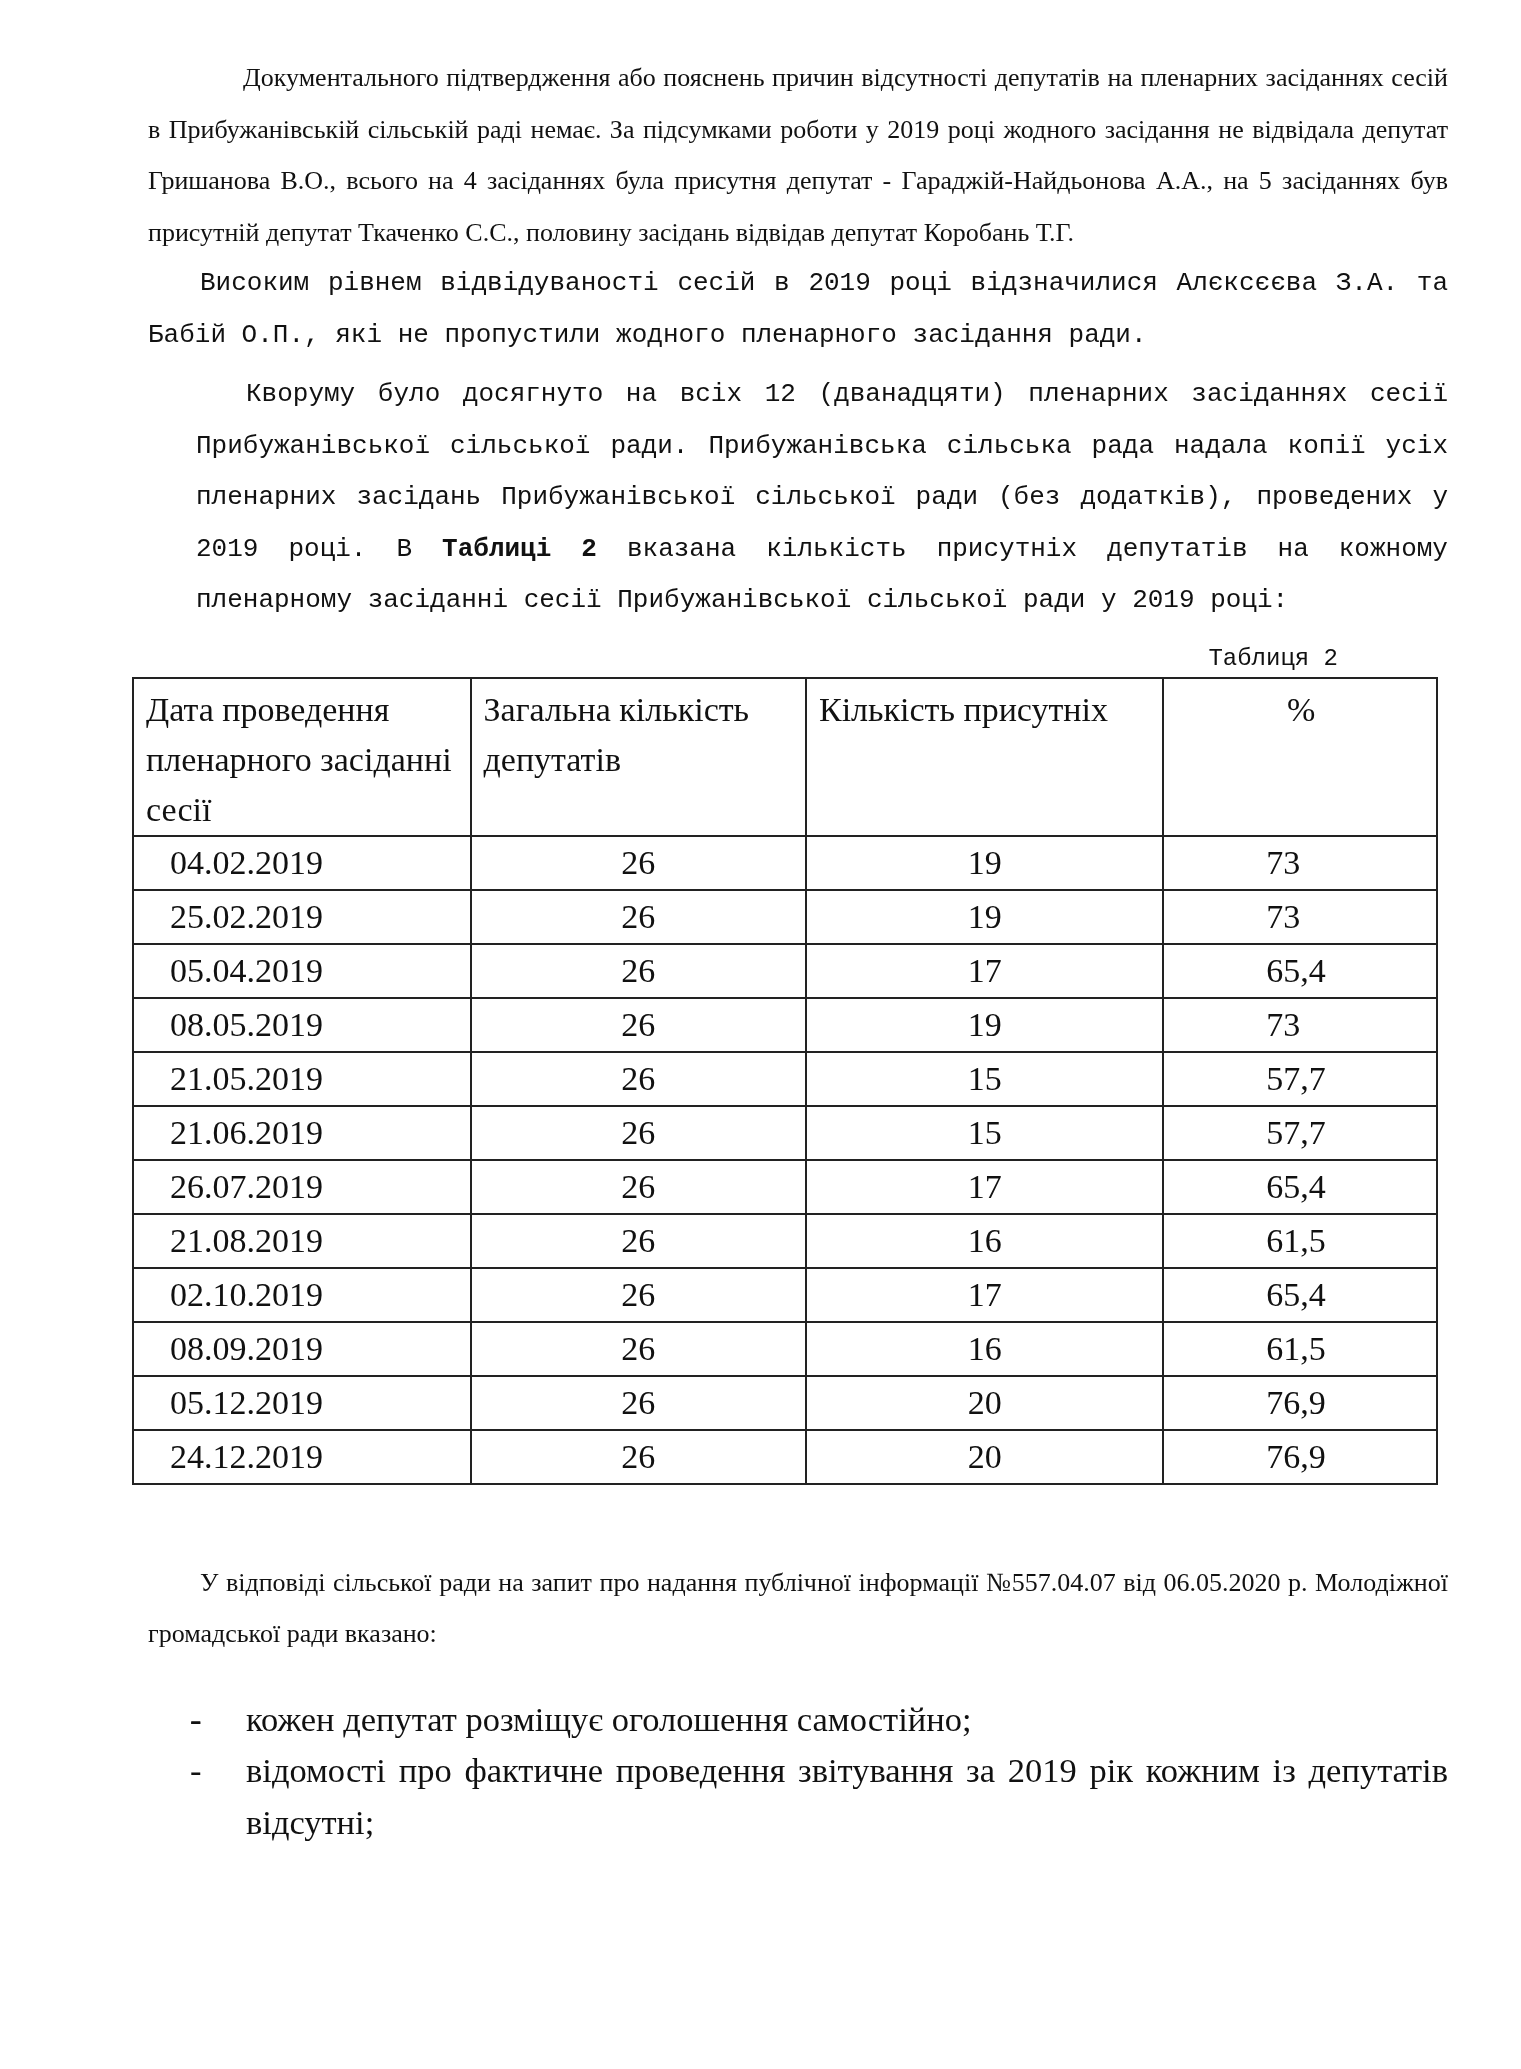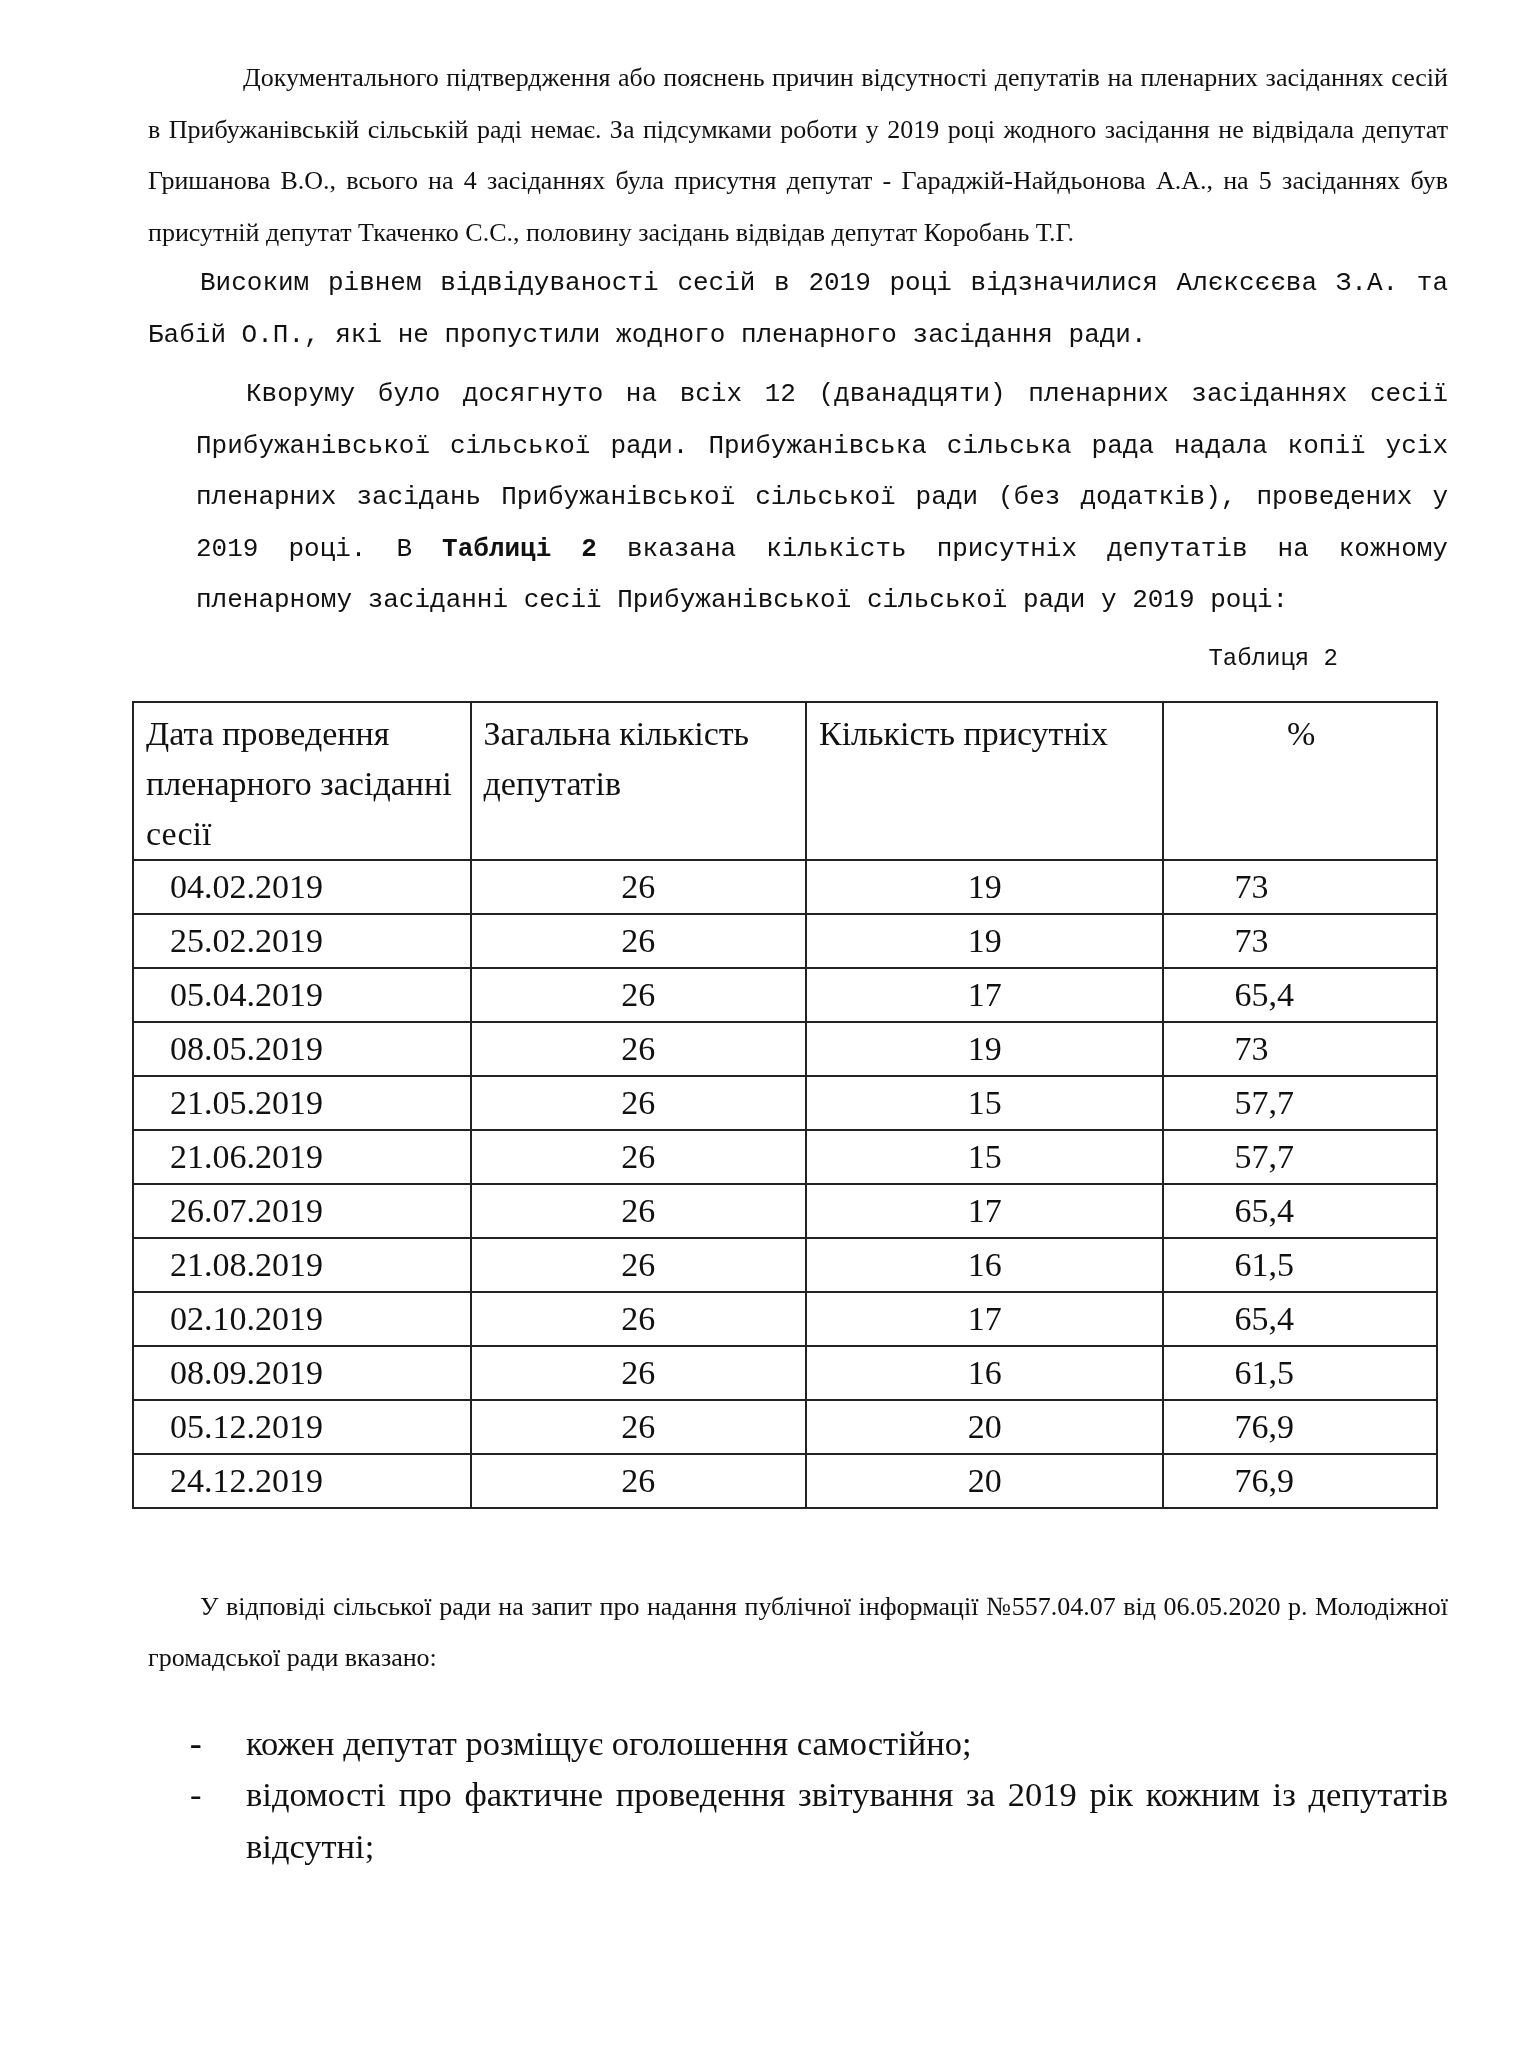--- a/index.html
+++ b/index.html
@@ -40,21 +40,21 @@
       font-size: 24px;
       text-align: right;
       margin: 14px 110px 0 0;
       height: 36px;
       line-height: 36px;
     }
     table.attendance {
       border-collapse: collapse;
       width: 1306px;
       margin-left: -16px;
-      margin-top: 24px;
+      margin-top: 0;
       font-size: 34px;
     }
     table.attendance th,
     table.attendance td {
       border: 2px solid #222222;
       padding: 0;
       font-weight: normal;
     }
     table.attendance th {
       text-align: left;
@@ -64,21 +64,21 @@
       height: 145px;
     }
     table.attendance th.pct { text-align: center; }
     table.attendance td {
       height: 52px;
       line-height: 52px;
       vertical-align: middle;
     }
     table.attendance td.date { padding-left: 36px; text-align: left; }
     table.attendance td.num { text-align: center; }
-    table.attendance td.pct { text-align: left; padding-left: 70px; font-family: Liberation Serif, serif; }
+    table.attendance td.pct { text-align: left; padding-left: 102px; font-family: Liberation Serif, serif; }
     col.c1 { width: 338px; }
     col.c2 { width: 336px; }
     col.c3 { width: 358px; }
     col.c4 { width: 274px; }
 
     .after-table {
       margin-top: 72px;
     }
     .p4 { text-indent: 52px; }
 

